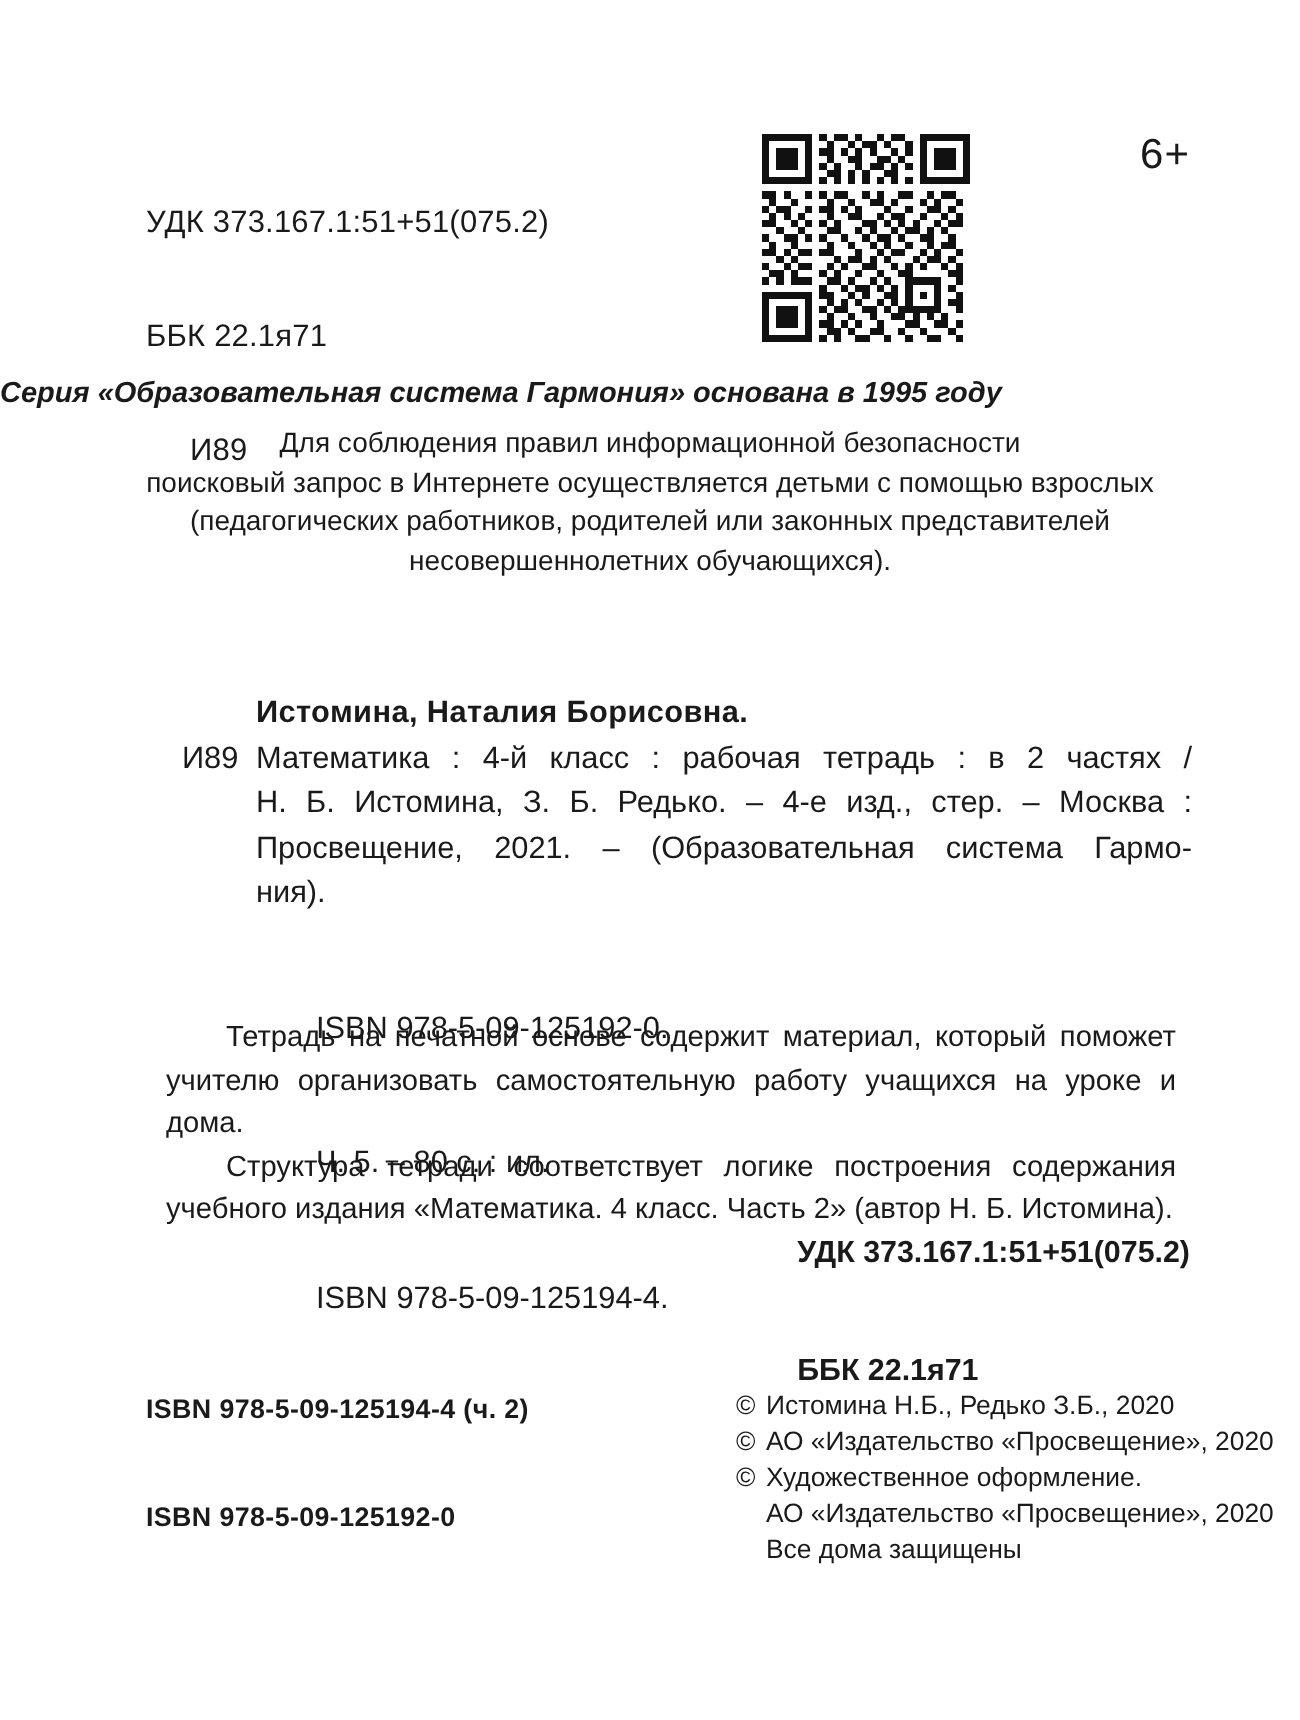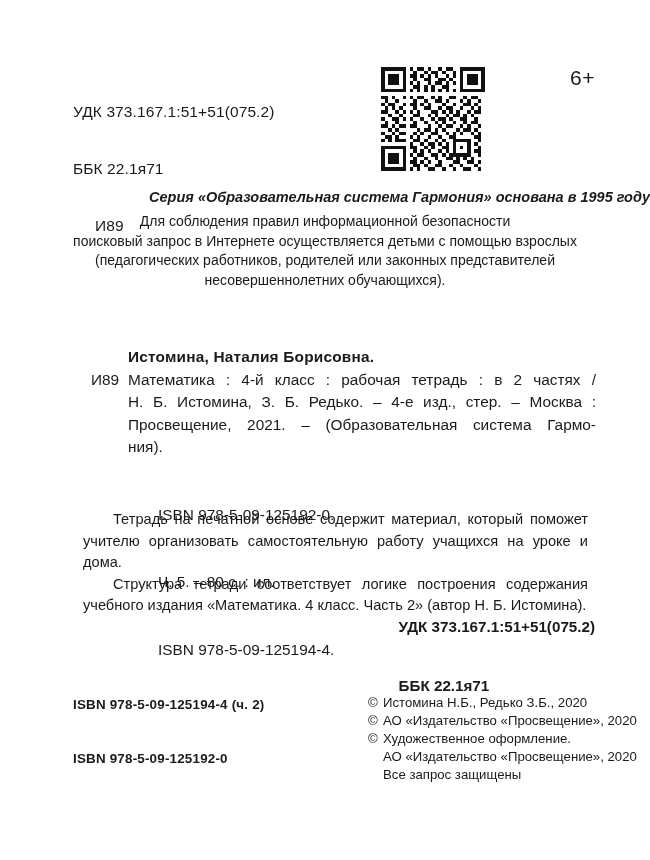--- a/index.html
+++ b/index.html
@@ -60,21 +60,21 @@
     width: 110px;
     height: 104px;
   }
 
   
   .series-line {
     position: absolute;
     left: 0;
     right: 0;
     top: 188px;
-    text-align: right;
+    text-align: left;
     font-style: italic;
     font-weight: 700;
     font-size: 14.5px;
     line-height: 19px;
   }
 
   
   .safety-notice {
     position: absolute;
     left: 40px;
@@ -510,16 +510,16 @@
     </div>
     <div class="cr-row">
       <span class="cr-sym">©</span>
       <span class="cr-txt">АО «Издательство «Просвещение», 2020</span>
     </div>
     <div class="cr-row">
       <span class="cr-sym">©</span>
       <span class="cr-txt">Художественное оформление.</span>
     </div>
     <div class="cr-cont">АО «Издательство «Просвещение», 2020</div>
-    <div class="cr-cont">Все запрос защищены</div>
+    <div class="cr-cont">Все дома защищены</div>
   </div>
 
 </div>
 
 </body></html>

